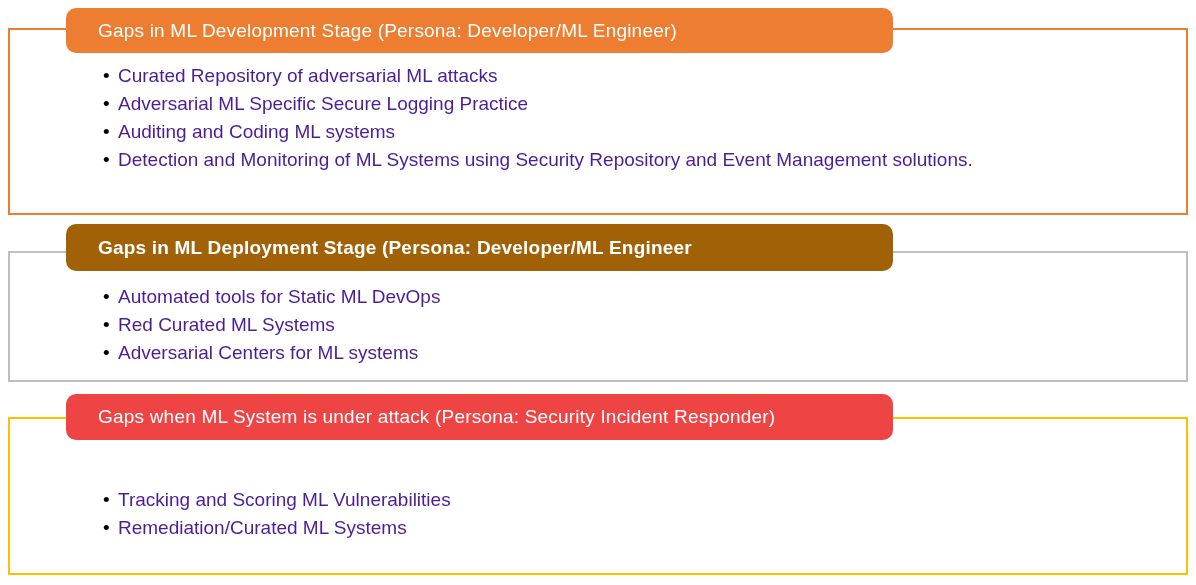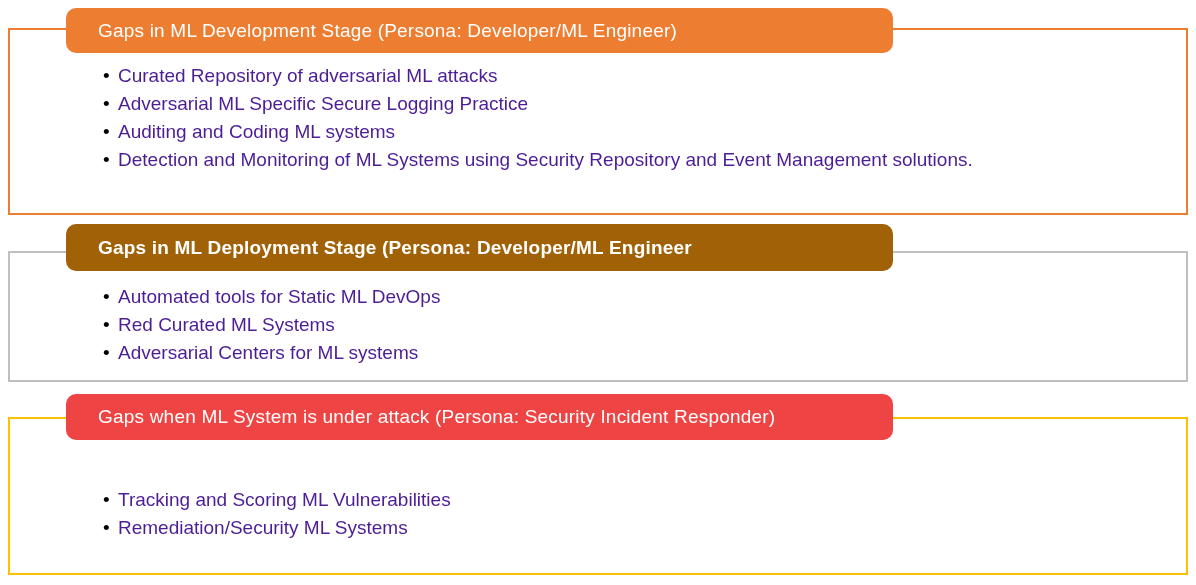--- a/index.html
+++ b/index.html
@@ -92,16 +92,16 @@
     <li>Red Curated ML Systems</li>
     <li>Adversarial Centers for ML systems</li>
   </ul>
 
   <div class="panel-box p3" style="border-color: rgb(255, 192, 0);"></div>
   <div class="header-pill h3" style="background-color: #ef4444;">
     <span>Gaps when ML System is under attack (Persona: Security Incident Responder)</span>
   </div>
   <ul class="bullets b3">
     <li>Tracking and Scoring ML Vulnerabilities</li>
-    <li>Remediation/Security ML Systems</li>
+    <li>Remediation/Curated ML Systems</li>
   </ul>
 
 </div>
 
 </body></html>

